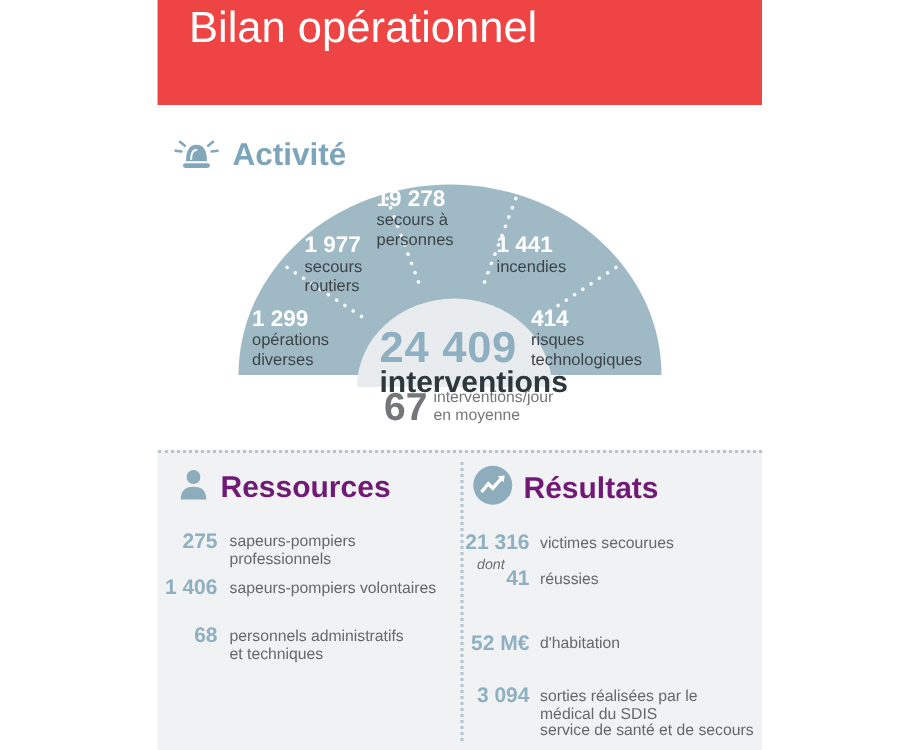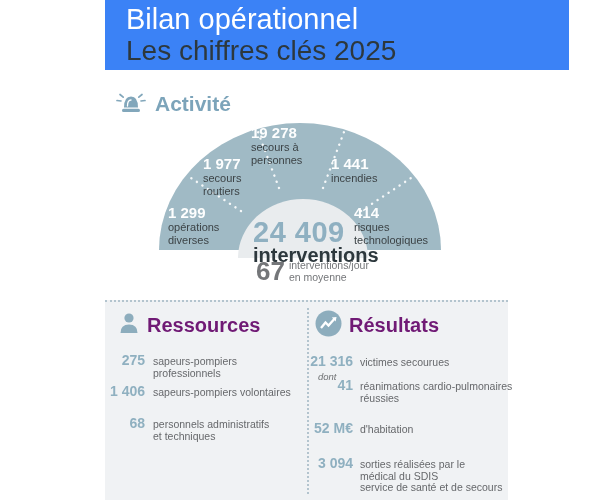--- a/index.html
+++ b/index.html
@@ -1,20 +1,20 @@
 <!DOCTYPE html>
 <html><head>
 <meta charset="utf-8">
 <style>
   html,body{margin:0;padding:0;background:#ffffff;}
   body{width:600px;height:500px;font-family:"Liberation Sans",sans-serif;}
   .canvas{position:relative;width:600px;height:500px;background:#ffffff;overflow:hidden;}
 
   
-  .band{position:absolute;left:105px;top:0;width:464px;height:70px;background:#3b82f6;
+  .band{position:absolute;left:105px;top:0;width:403px;height:70px;background:#ef4444;
         box-sizing:border-box;padding:3px 0 0 21px;}
   .band-l1{font-size:29px;line-height:33px;color:#ffffff;font-weight:400;}
   .band-l2{font-size:28px;line-height:30px;color:#2d383d;font-weight:400;}
 
   
   .act-head{position:absolute;left:115px;top:88px;display:flex;align-items:center;gap:8px;}
   .act-title{font-size:21px;font-weight:bold;color:#7ca4ba;}
 
   
   .gauge{position:absolute;left:0;top:0;}
@@ -48,21 +48,20 @@
   .resu-row .lbl{left:53px;width:160px;}
   .dont{position:absolute;left:213px;top:69px;font-style:italic;font-size:9.5px;color:#6e7072;}
 </style>
 </head>
 <body>
 
 <div class="canvas">
 
   <header class="band">
     <div class="band-l1">Bilan opérationnel</div>
-    <div class="band-l2">Les chiffres clés 2025</div>
   </header>
 
   <div class="act-head">
     <span>
       <svg width="32" height="27" viewBox="0 0 32 27">
         <g stroke="#82a7bb" stroke-width="1.7" stroke-linecap="round">
           <line x1="5" y1="6.5" x2="8.2" y2="9.2"></line>
           <line x1="2" y1="12.5" x2="6" y2="13"></line>
           <line x1="27" y1="6.5" x2="23.8" y2="9.2"></line>
           <line x1="30" y1="12.5" x2="26" y2="13"></line>
@@ -173,21 +172,20 @@
       <span class="lbl">
         <span style="display:block">victimes secourues</span>
       </span>
     </div>
 
     <div class="dont">dont</div>
 
     <div class="row resu-row" style="top:76px;">
       <span class="num">41</span>
       <span class="lbl">
-        <span style="display:block">réanimations cardio-pulmonaires</span>
         <span style="display:block">réussies</span>
       </span>
     </div>
 
     <div class="row resu-row" style="top:119px;">
       <span class="num">52 M€</span>
       <span class="lbl">
         <span style="display:block">d'habitation</span>
       </span>
     </div>

